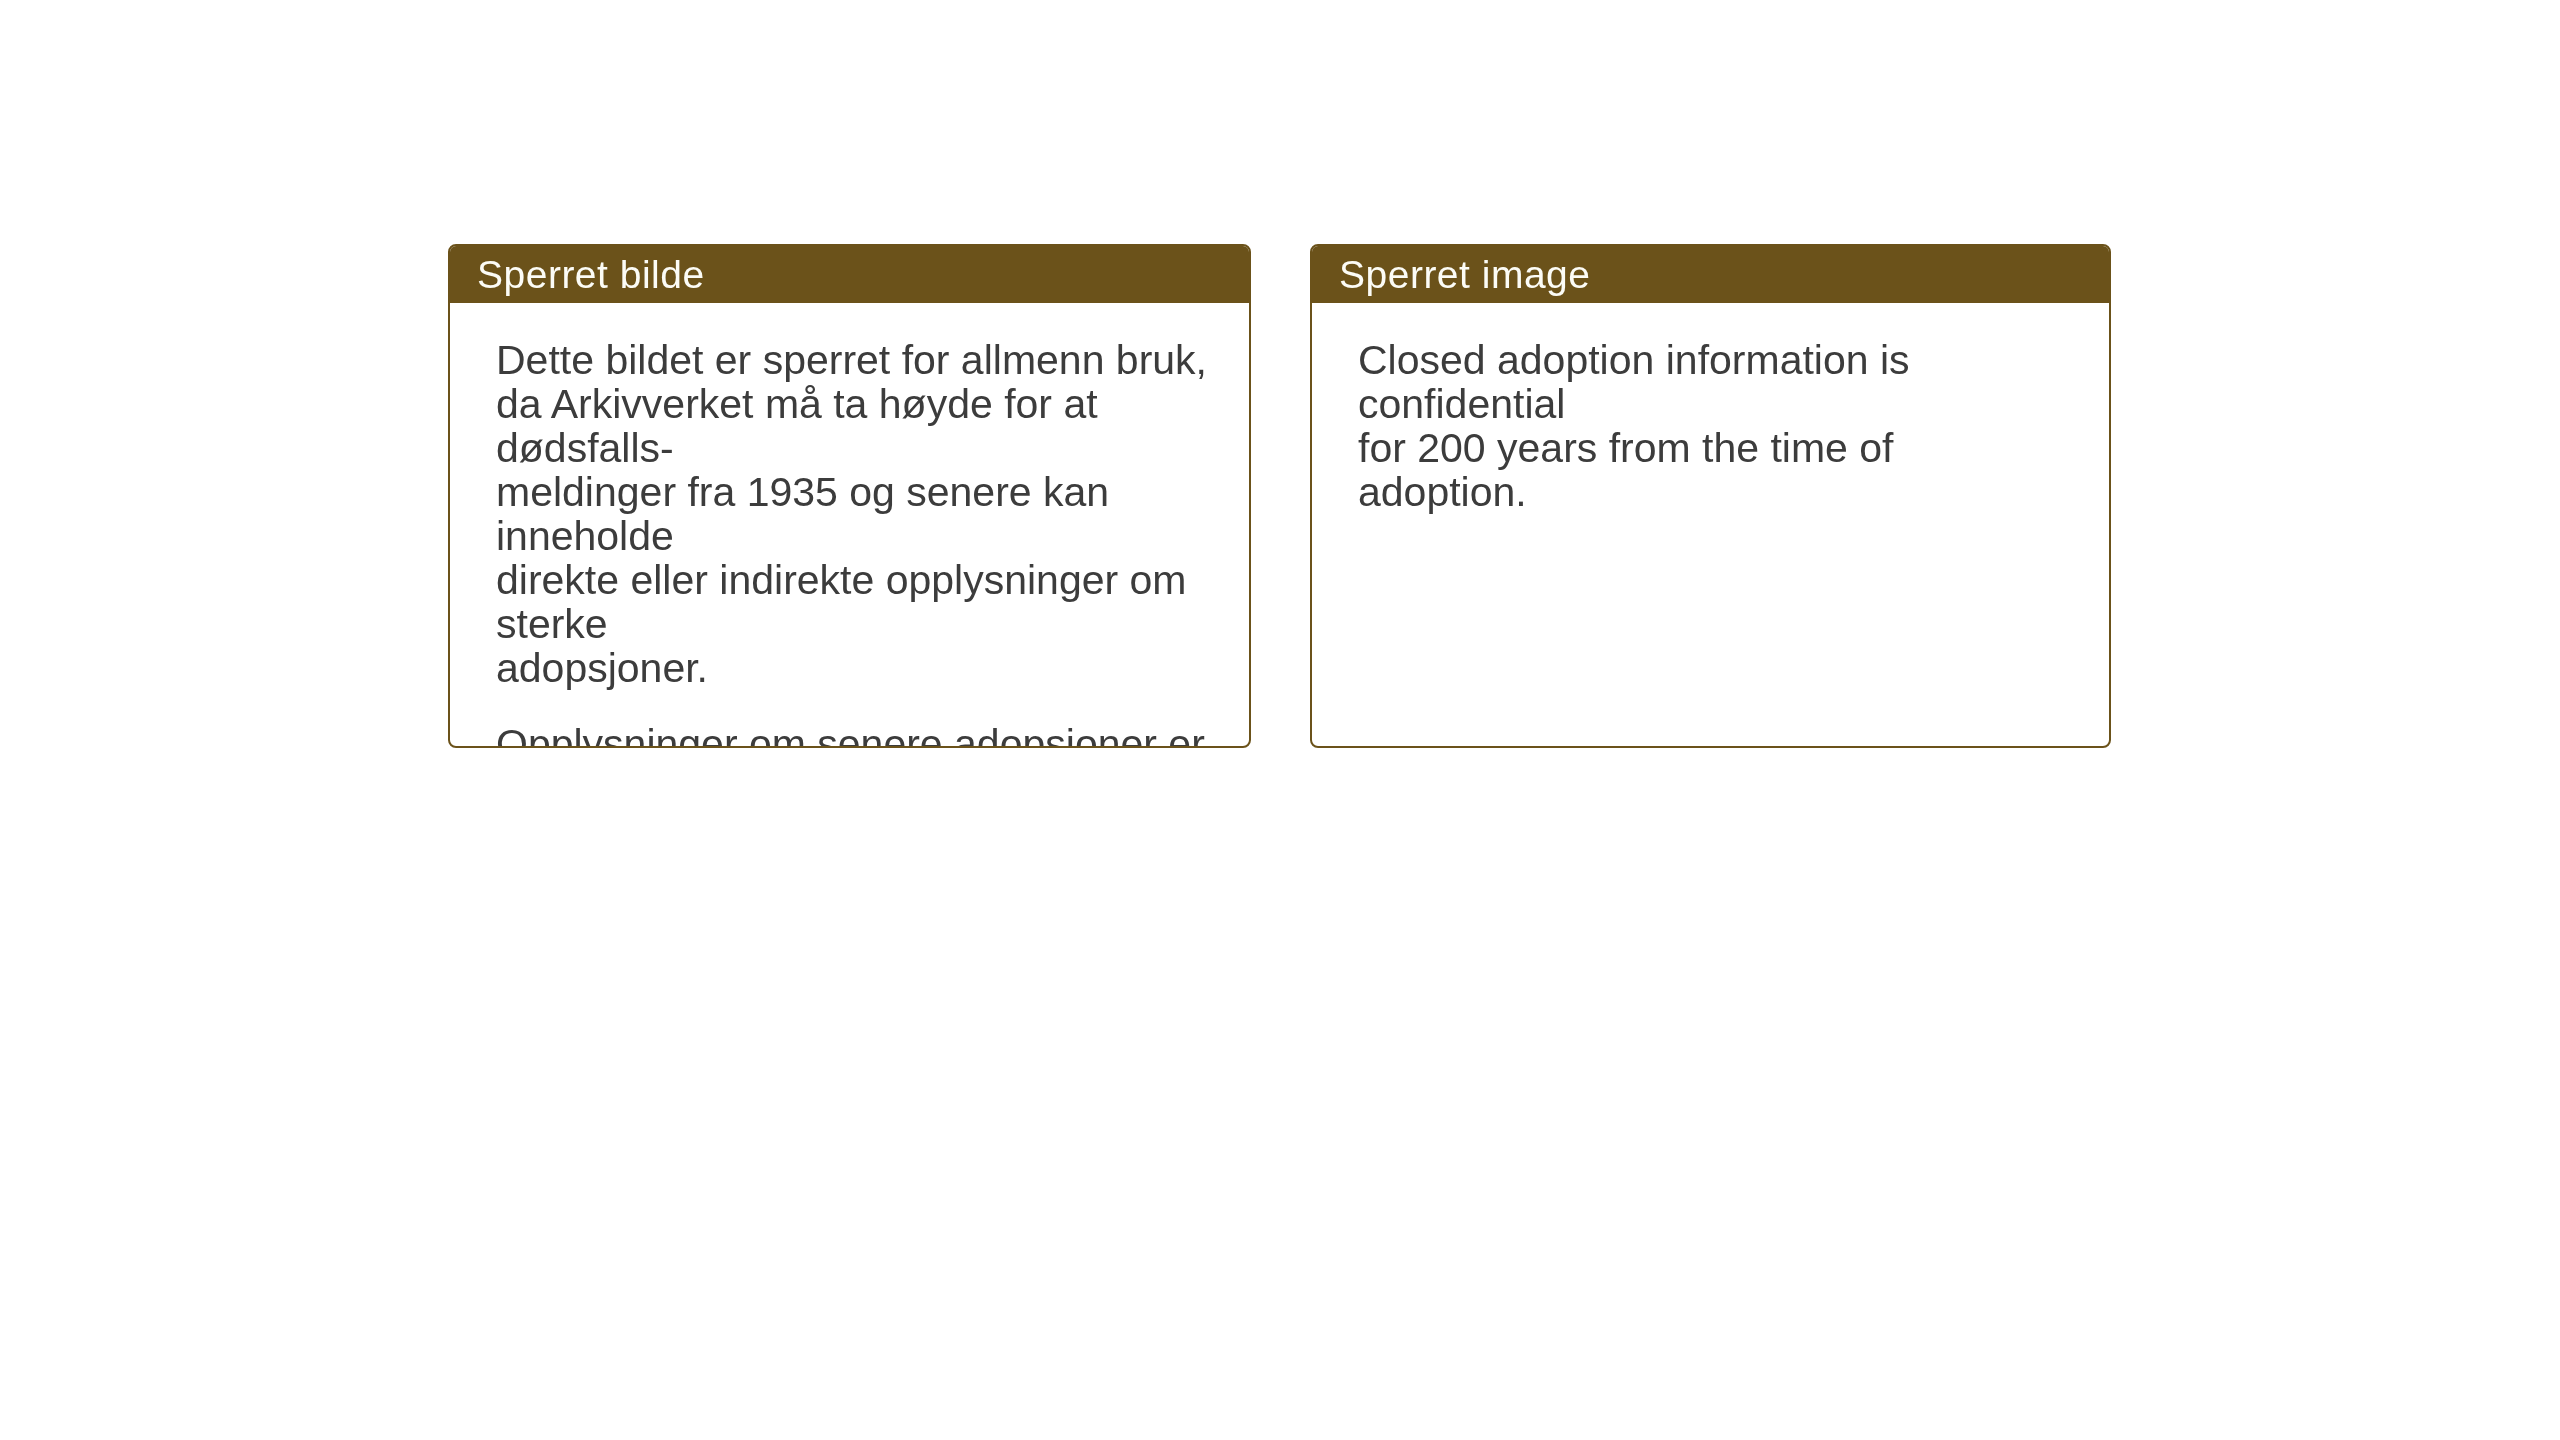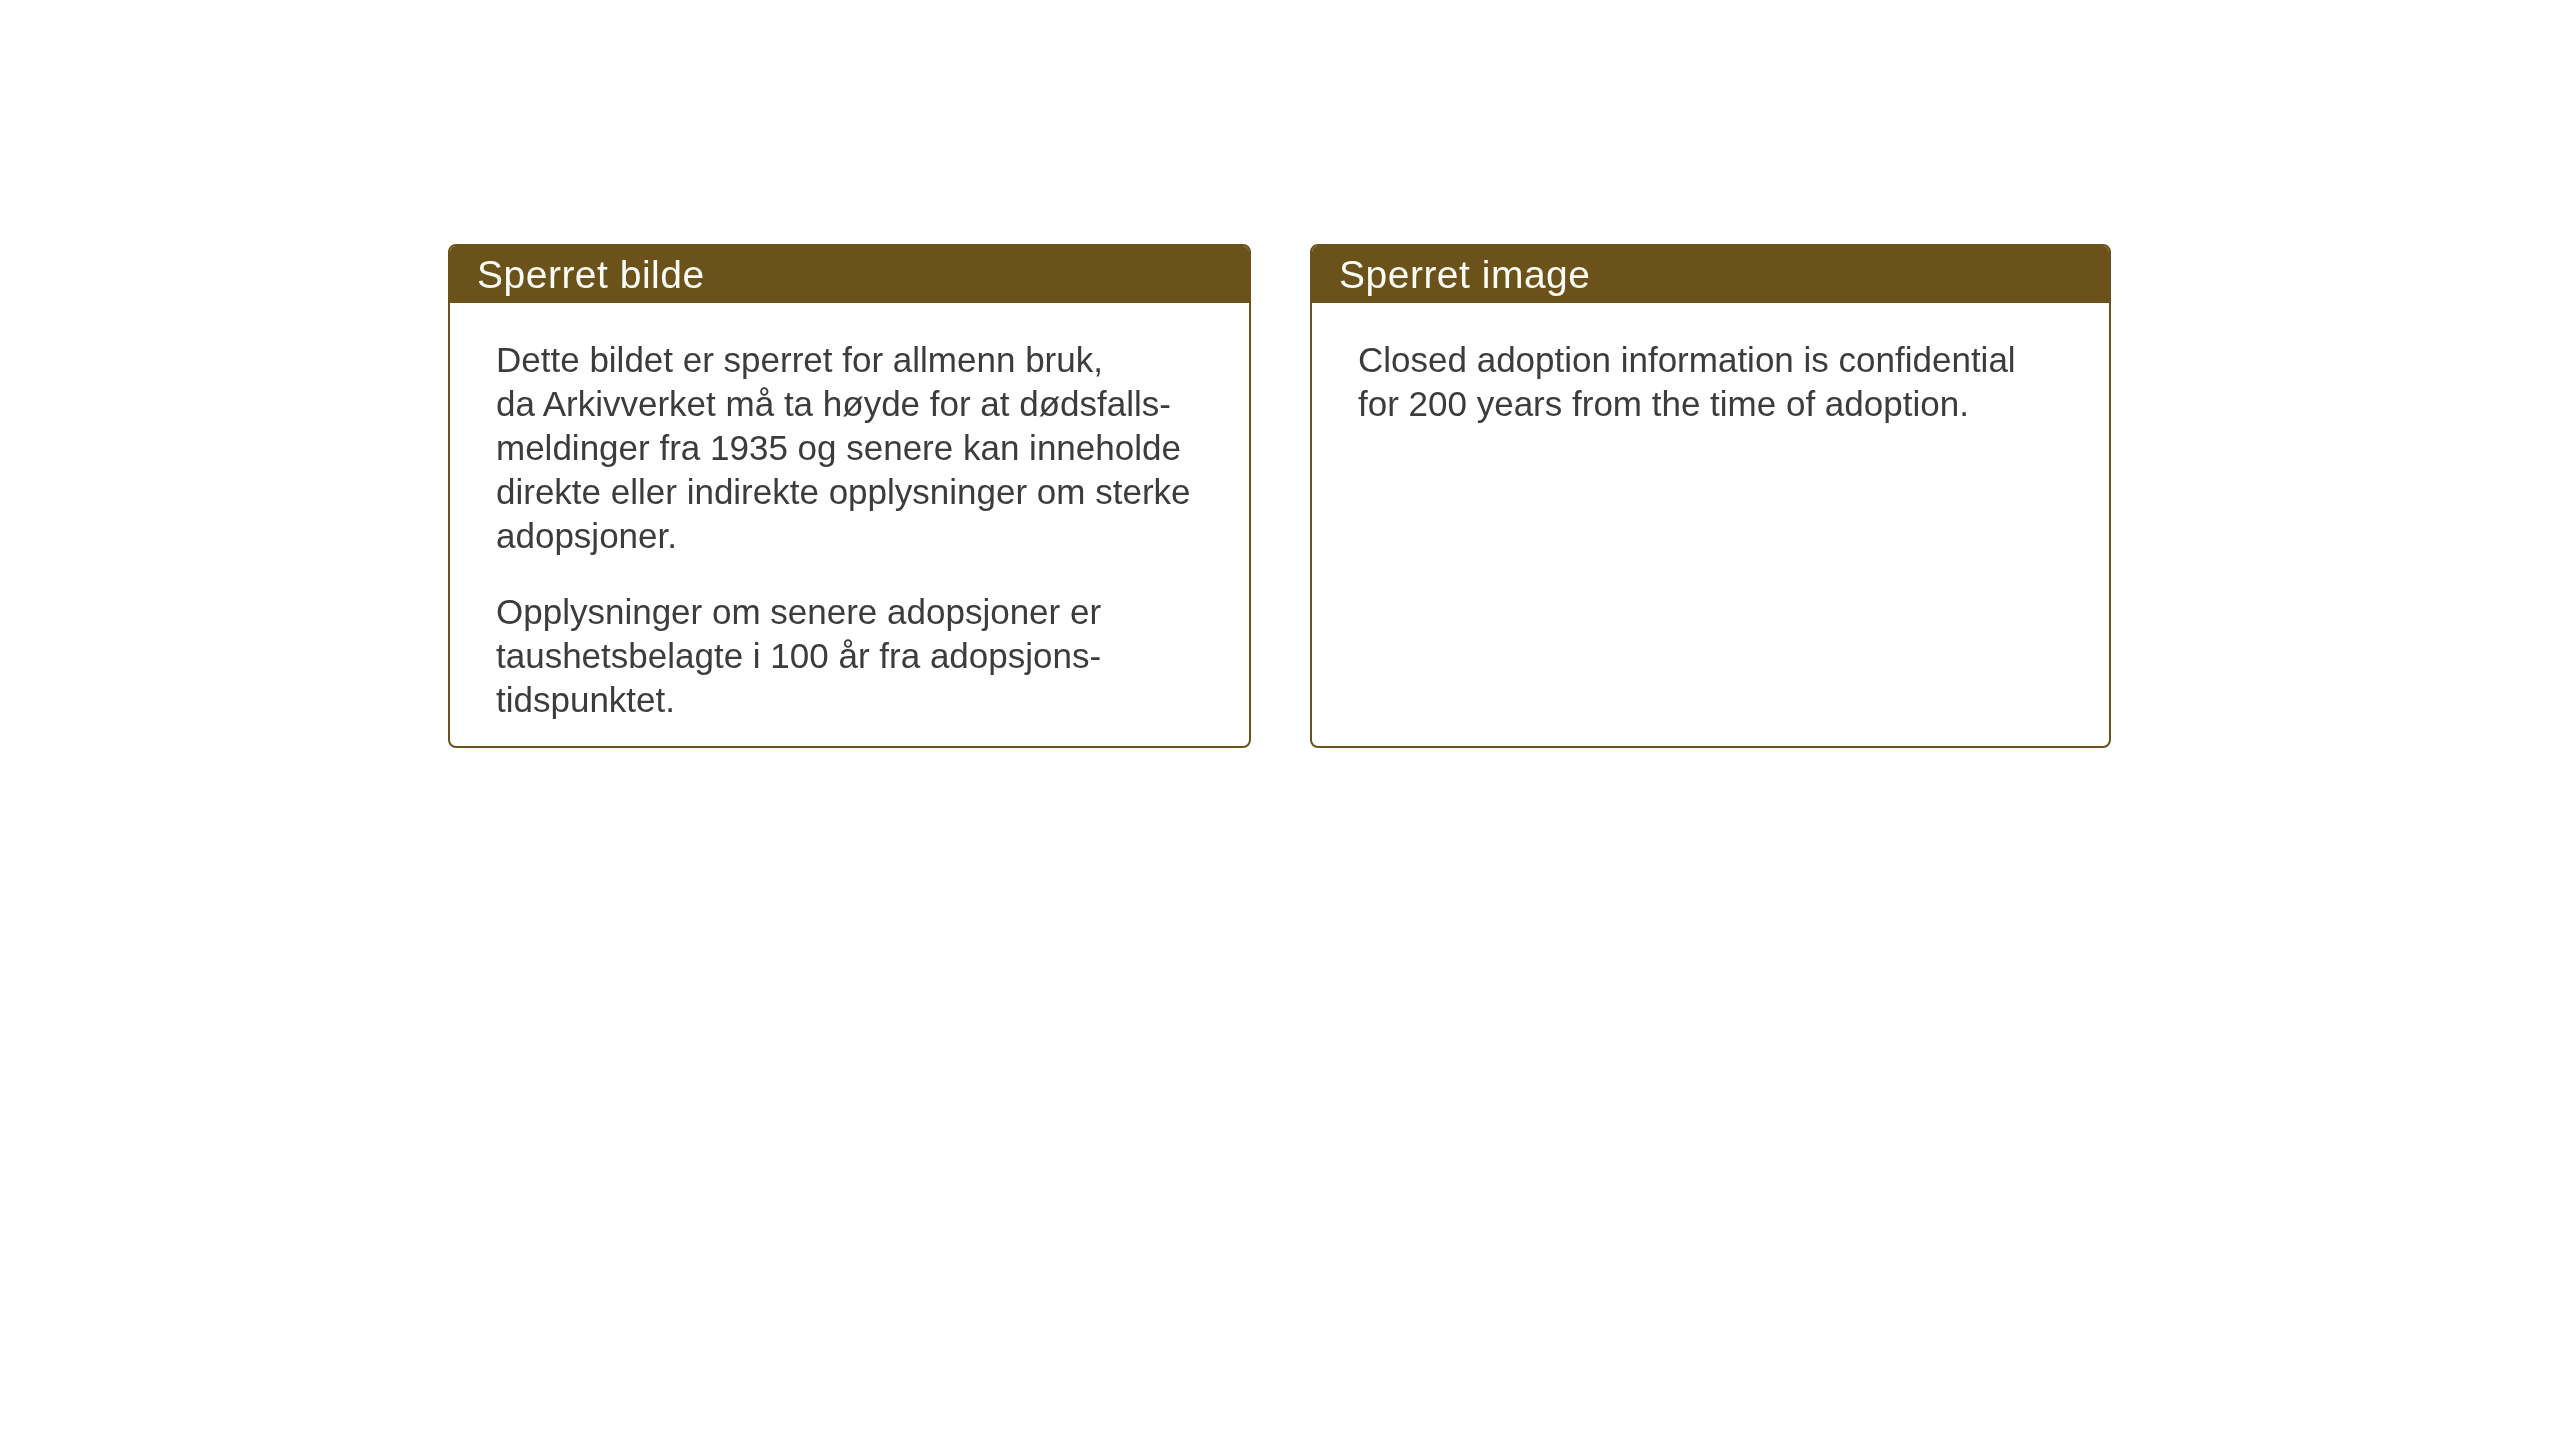--- a/index.html
+++ b/index.html
@@ -39,21 +39,21 @@
     font-size: 39px;
     font-weight: 400;
     letter-spacing: 0.5px;
     white-space: nowrap;
   }
   .card-body {
     padding: 35px 40px 0 46px;
   }
   .card-body p {
     color: #3C3C3C;
-    font-size: 35px;
+    font-size: 41px;
     line-height: 44px;
     white-space: pre-line;
     margin: 0 0 32px 0;
   }
 </style>
 </head>
 <body>
 
 <div class="page">
 

